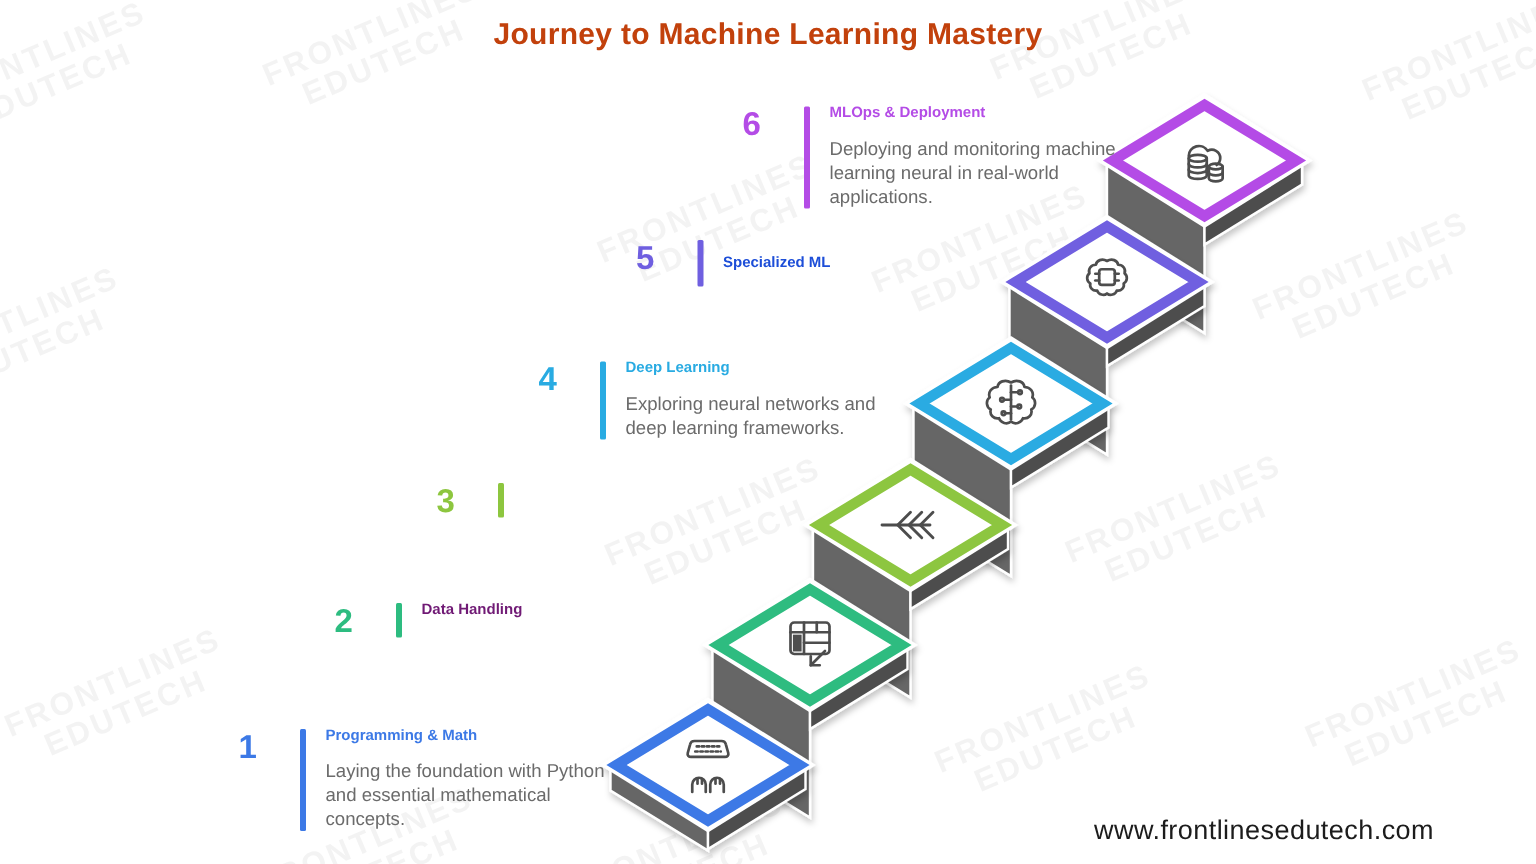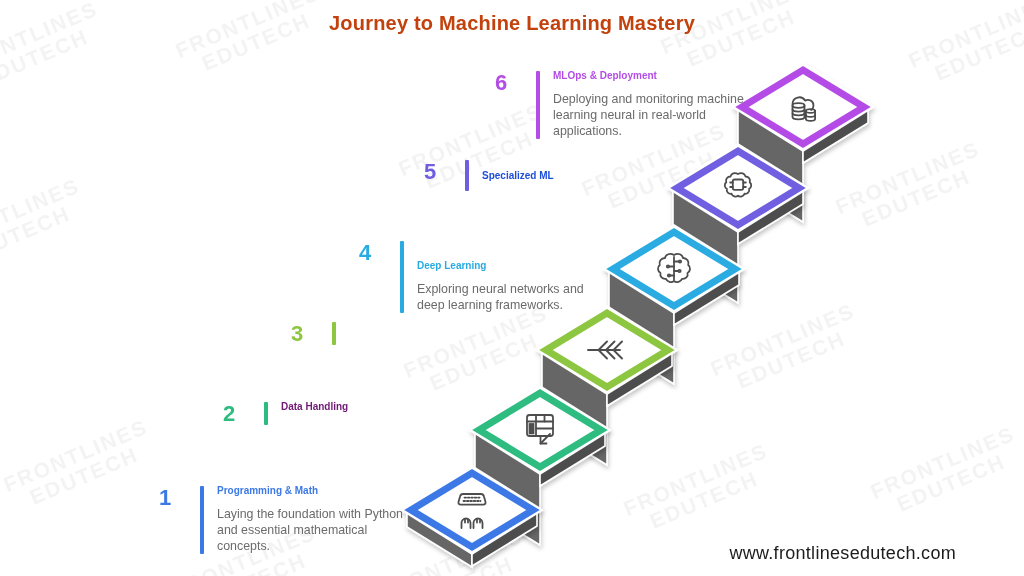--- a/index.html
+++ b/index.html
@@ -230,21 +230,21 @@
   <div class="step-bar" style="background: rgb(111, 95, 224);"></div>
   <div class="step-copy">
     <h3 class="step-title" style="color: #1d4ed8; margin-top: 11px;">Specialized ML</h3>
   </div>
 </div>
 
 <div class="step-text" style="left:359px;top:241px;">
   <div class="step-num" style="color: rgb(41, 171, 226);">4</div>
   <div class="step-bar" style="background: rgb(41, 171, 226);"></div>
   <div class="step-copy">
-    <h3 class="step-title" style="color: rgb(41, 171, 226); margin-top: 20px;">Deep Learning</h3>
+    <h3 class="step-title" style="color: rgb(41, 171, 226);">Deep Learning</h3>
     <p class="step-desc">Exploring neural networks and deep learning frameworks.</p>
   </div>
 </div>
 
 <div class="step-text" style="left:291px;top:322px;">
   <div class="step-num" style="color: rgb(141, 198, 63);">3</div>
   <div class="step-bar" style="background: rgb(141, 198, 63);"></div>
 </div>
 
 <div class="step-text" style="left:223px;top:402px;">

